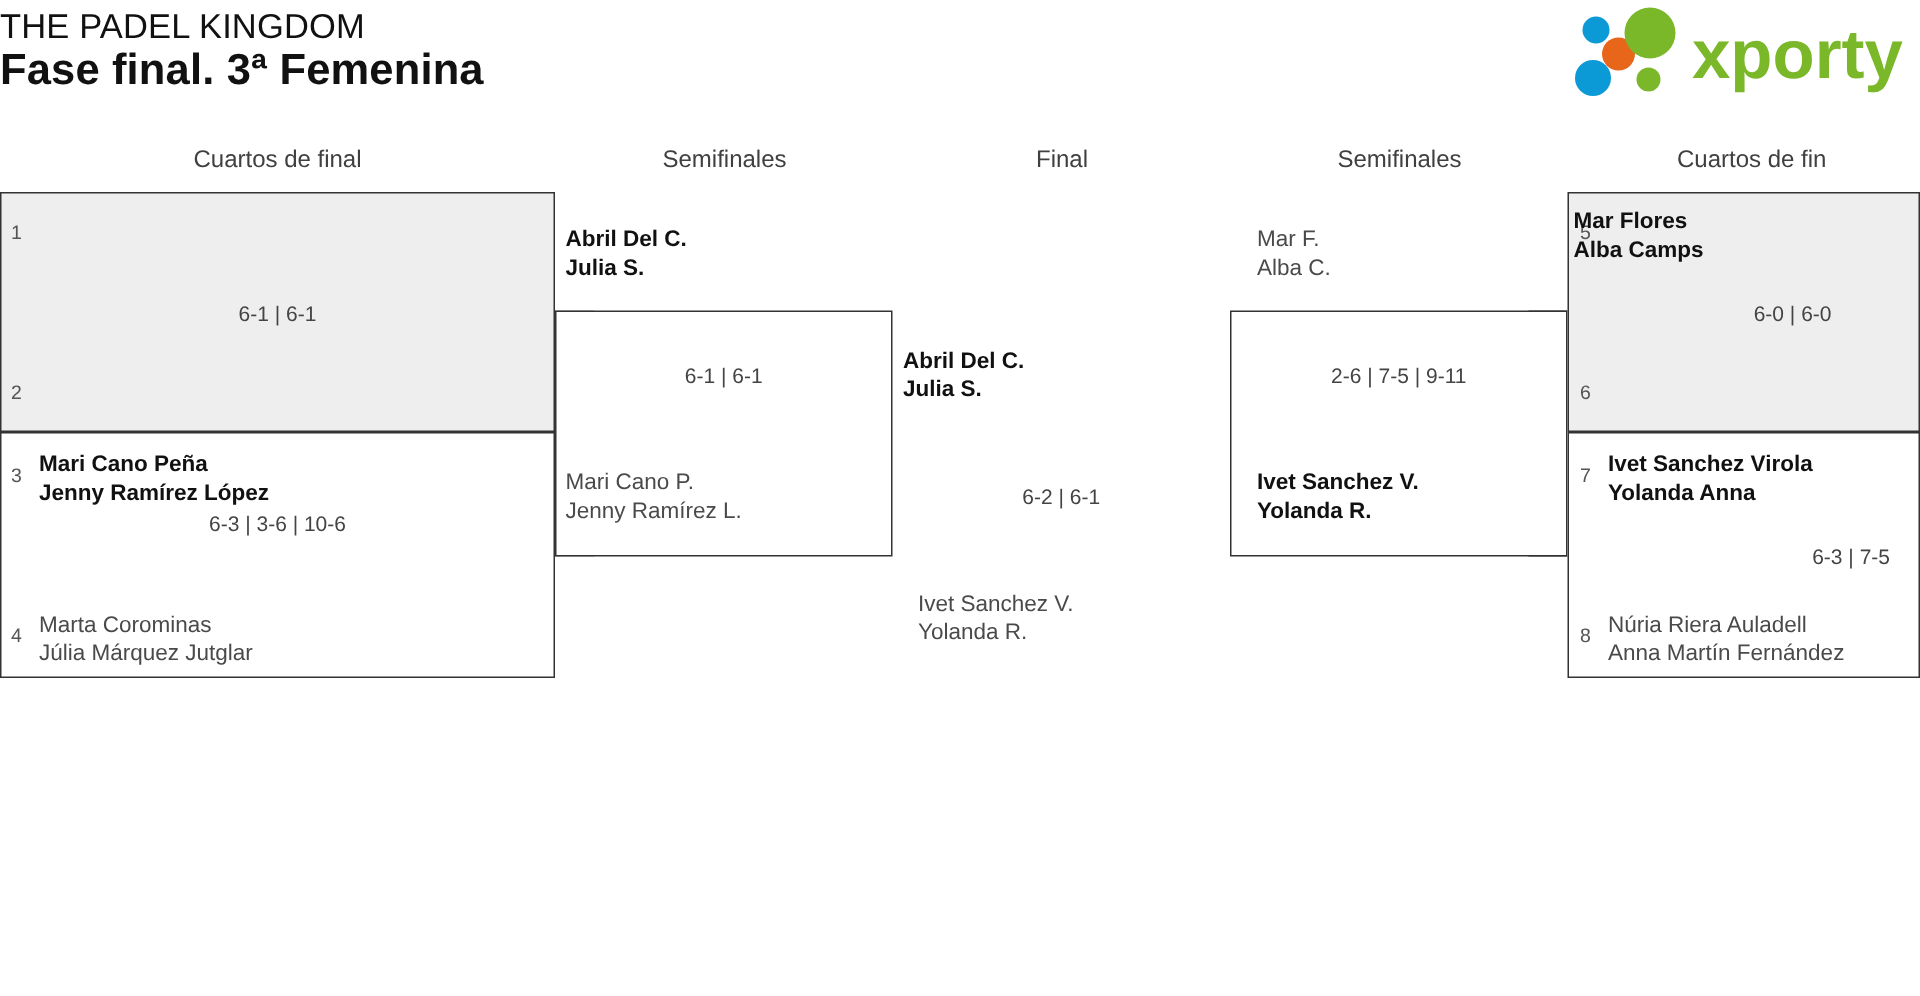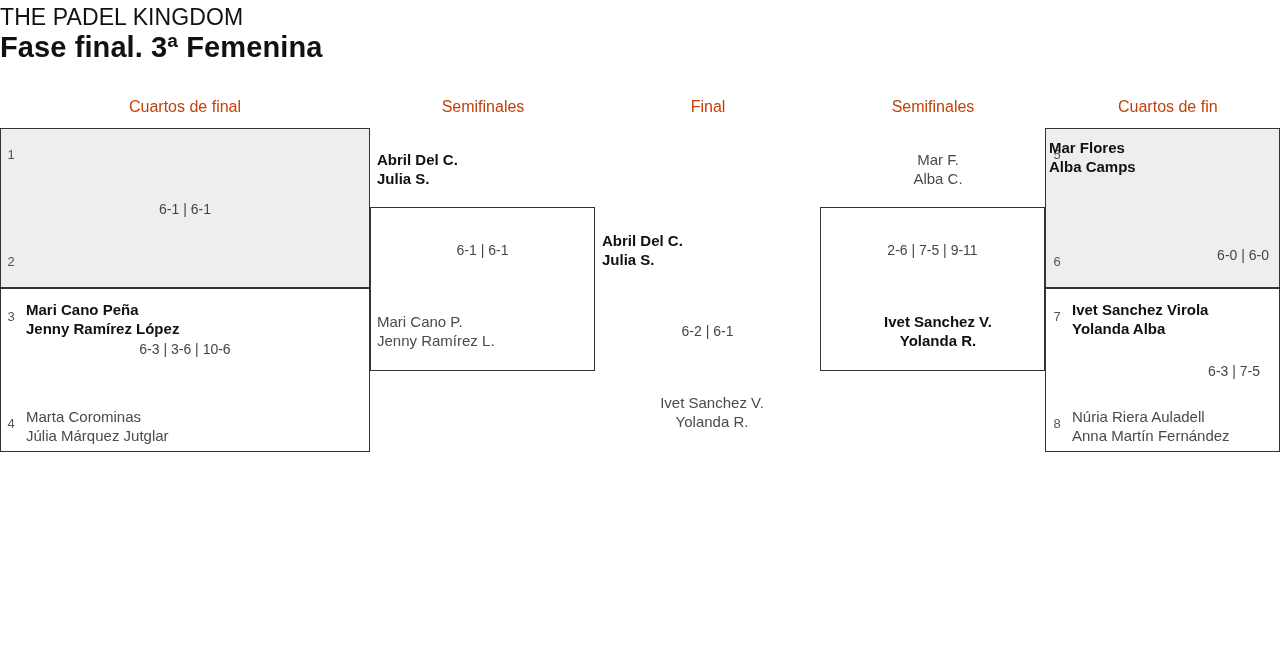--- a/index.html
+++ b/index.html
@@ -22,40 +22,40 @@
     font-size: 29px; font-weight: 700; color: #111111;
     letter-spacing: .1px; line-height: 30px;
   }
 
   .logo { position: absolute; right: 8px; top: 4px; width: 226px; height: 62px; }
   .logo svg { display: block; width: 226px; height: 62px; }
 
   
   .round-head {
     position: absolute; top: 96px;
-    font-size: 16px; color: #c2410c; text-align: center;
+    font-size: 16px; color: #404040; text-align: center;
     white-space: nowrap; line-height: 22px;
   }
 
   
   .box { position: absolute; border: 1px solid #333333; }
   .box.shaded { background: #eeeeee; }
   .box.plain  { background: #ffffff; }
 
   
   .conn { position: absolute; background: #333333; height: 1px; }
 
   
   .team {
     position: absolute; line-height: 19px; white-space: nowrap;
   }
   .team .ln { display: block; }
   .team.win  .ln { font-weight: 700; color: #111111; font-size: 15px; }
   .team.lose .ln { font-weight: 400; color: #4a4a4a; font-size: 15px; }
-  .team.ralign { text-align: center; }
+  .team.ralign { text-align: left; }
 
   .seed {
     position: absolute; font-size: 13px; color: #555555;
     width: 14px; text-align: center; line-height: 16px;
   }
 
   .score {
     position: absolute; font-size: 14px; color: #444444;
     text-align: center; white-space: nowrap; line-height: 18px;
   }
@@ -64,20 +64,32 @@
 </head>
 <body>
 
 <div class="page">
 
   <div class="title-block">
     <div class="title-line1">THE PADEL KINGDOM</div>
     <div class="title-line2">Fase final. 3ª Femenina</div>
   </div>
 
+  <div class="logo">
+    <svg viewBox="0 0 226 62" xmlns="http://www.w3.org/2000/svg">
+      <g>
+        <circle cx="18" cy="16" r="9" fill="#0b9ad6"></circle>
+        <circle cx="16" cy="48" r="12" fill="#0b9ad6"></circle>
+        <circle cx="33" cy="32" r="11" fill="#e8661a"></circle>
+        <circle cx="54" cy="18" r="17" fill="#7ab829"></circle>
+        <circle cx="53" cy="49" r="8" fill="#7ab829"></circle>
+      </g>
+      <text x="82" y="48" font-family="Liberation Sans, sans-serif" font-size="46" font-weight="700" fill="#7ab829">xporty</text>
+    </svg>
+  </div>
 
   <div class="round-head" style="left:85px; width:200px;">Cuartos de final</div>
   <div class="round-head" style="left:383px; width:200px;">Semifinales</div>
   <div class="round-head" style="left:608px; width:200px;">Final</div>
   <div class="round-head" style="left:833px; width:200px;">Semifinales</div>
   <div class="round-head" style="left:1118px; width:200px; text-align:left;">Cuartos de fin</div>
 
   <div class="box shaded" style="left:0px; top:128px; width:370px; height:160px;"></div>
   <div class="seed" style="left:4px; top:147px;">1</div>
   <div class="score" style="left:0px; top:200px; width:370px;">6-1 | 6-1</div>
@@ -133,28 +145,28 @@
 
   <div class="conn" style="left:1019px; top:207px; width:26px;"></div>
   <div class="conn" style="left:1019px; top:370px; width:26px;"></div>
 
   <div class="box shaded" style="left:1045px; top:128px; width:235px; height:160px;"></div>
   <div class="seed" style="left:1050px; top:147px;">5</div>
   <div class="team win" style="left:1049px; top:138px;">
     <span class="ln">Mar Flores</span>
     <span class="ln">Alba Camps</span>
   </div>
-  <div class="score ralign" style="left:1054px; top:200px; width:215px;margin-top:46px;">6-0 | 6-0</div>
+  <div class="score ralign" style="left:1006px; top:200px; width:215px;">6-0 | 6-0</div>
   <div class="seed" style="left:1050px; top:254px;">6</div>
 
   <div class="box plain" style="left:1045px; top:288px; width:235px; height:164px;"></div>
   <div class="seed" style="left:1050px; top:309px;">7</div>
   <div class="team win" style="left:1072px; top:300px;">
     <span class="ln">Ivet Sanchez Virola</span>
-    <span class="ln">Yolanda Alba</span>
+    <span class="ln">Yolanda Anna</span>
   </div>
   <div class="score ralign" style="left:1045px; top:362px; width:215px;padding-left:32px;">6-3 | 7-5</div>
   <div class="seed" style="left:1050px; top:416px;">8</div>
   <div class="team lose" style="left:1072px; top:407px;">
     <span class="ln">Núria Riera Auladell</span>
     <span class="ln">Anna Martín Fernández</span>
   </div>
 
 </div>
 

